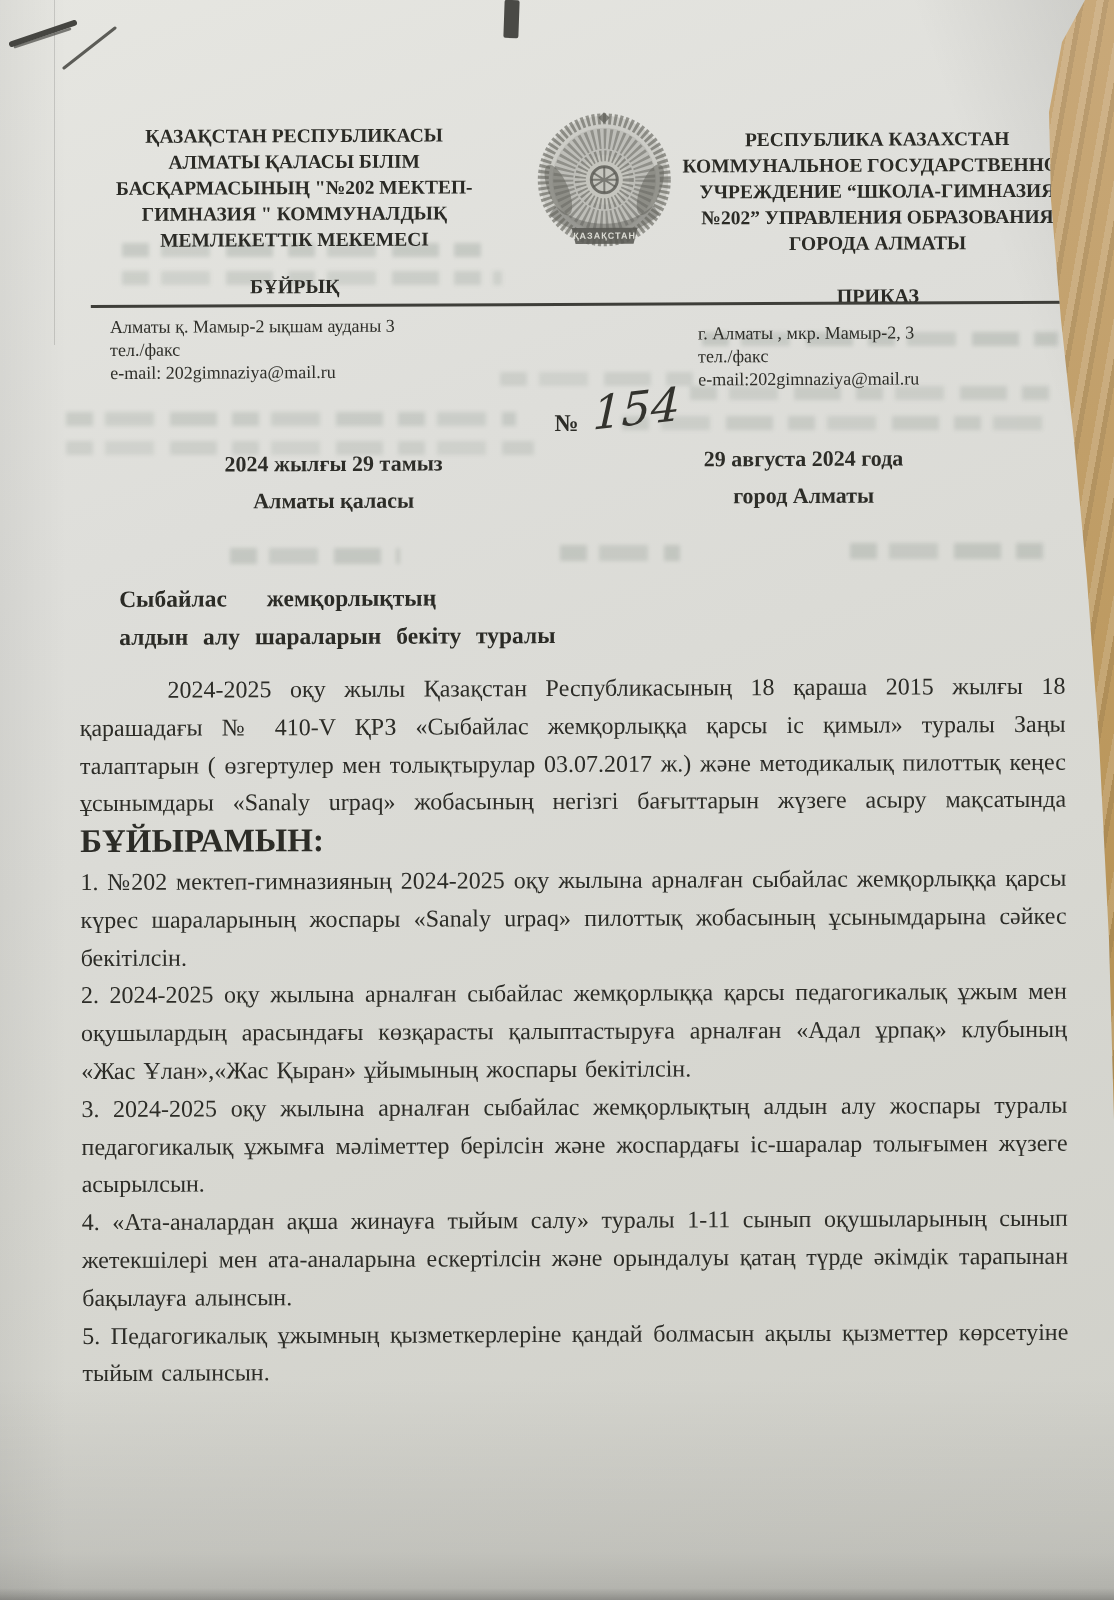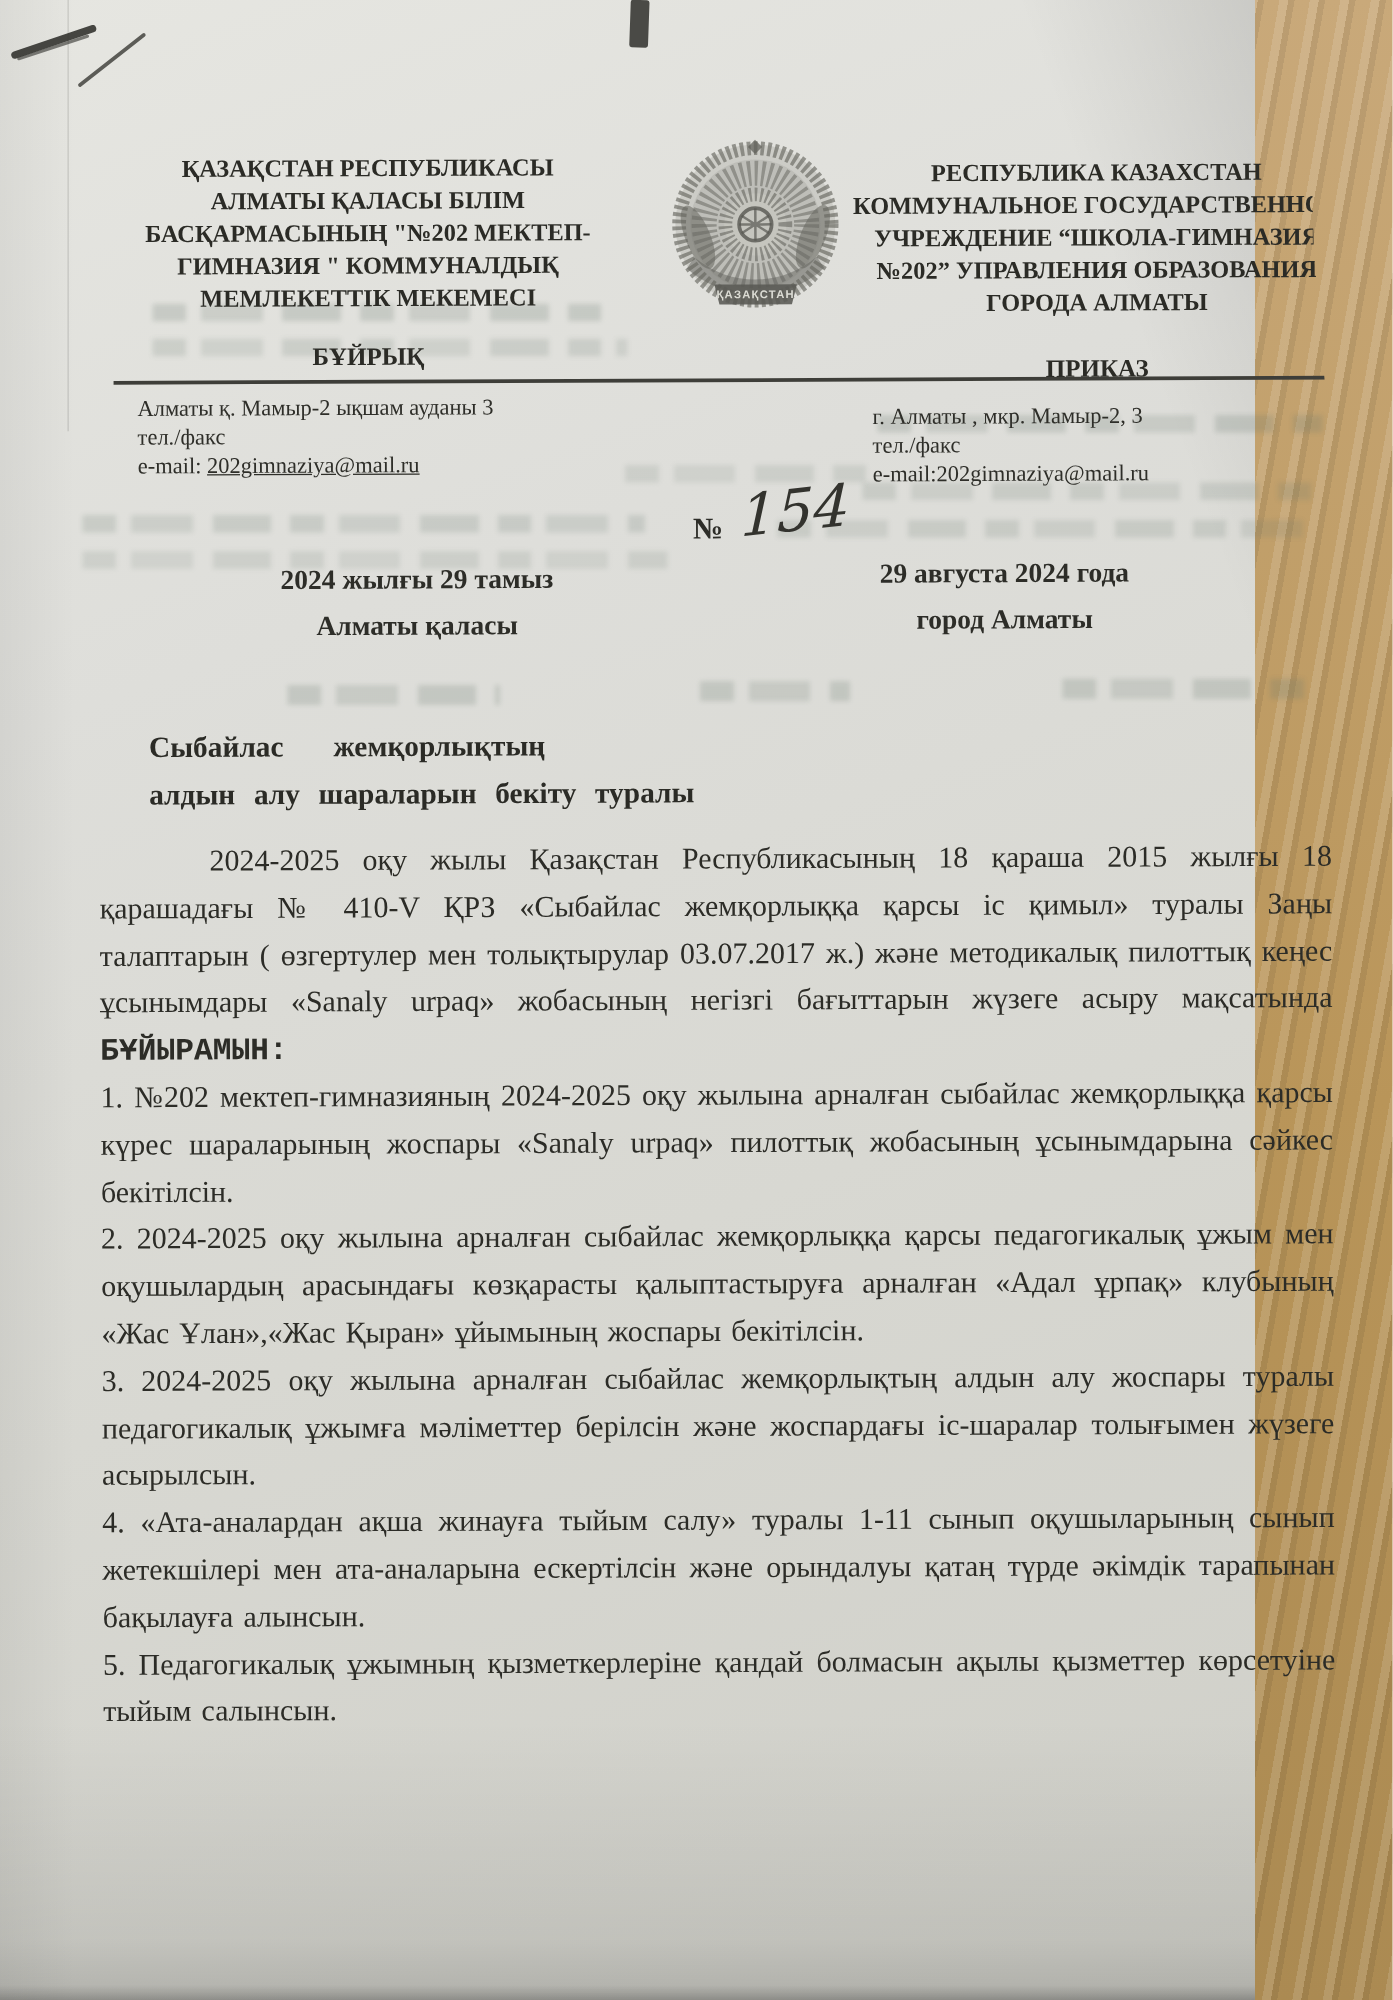--- a/index.html
+++ b/index.html
@@ -1,19 +1,19 @@
 <!DOCTYPE html>
 <html><head>
 <meta charset="utf-8">
 <style>
   html,body{margin:0;padding:0;width:1114px;height:1600px;overflow:hidden;}
   body{font-family:"Liberation Serif", serif; background:
     repeating-linear-gradient(100deg, rgba(255,255,255,.13) 0 7px, rgba(0,0,0,.07) 7px 12px, rgba(0,0,0,0) 12px 24px),
     linear-gradient(180deg,#c9a97a 0%, #b99559 55%, #ab8a52 100%);}
-  .scene{position:relative;width:1004px;height:1600px;}
+  .scene{position:relative;width:1114px;height:1600px;}
 
   
   .paper{position:absolute;inset:0;
     background: linear-gradient(160deg,#e6e6e1 0%, #dededa 30%, #d8d8d2 60%, #cfcfc8 100%);
     clip-path: polygon(0 0, 1085px 0, 1062px 42px, 1049px 112px, 1051px 200px, 1061px 320px,
       1074px 440px, 1087px 580px, 1099px 740px, 1109px 940px, 1114px 1120px, 1114px 1600px, 0 1600px);}
   .shading{position:absolute;inset:0;pointer-events:none;
     background:
       linear-gradient(250deg, rgba(0,0,0,.10) 0%, rgba(0,0,0,0) 12%),
       linear-gradient(180deg, rgba(0,0,0,0) 86%, rgba(0,0,0,.08) 97%, rgba(0,0,0,.16) 100%),
@@ -38,39 +38,39 @@
   .doc-type-kk{margin-top:20px;}
   .doc-type-ru{margin-top:26px;}
 
   .emblem{position:absolute;left:534px;top:110px;width:146px;height:152px;opacity:.88;}
 
   .rule{position:absolute;left:93px;top:303px;width:982px;height:2.5px;background:#3e3e39;}
 
   .contact{position:absolute;font-size:18px;line-height:23px;color:#2e2e29;}
   .contact-left{left:112px;top:314px;}
   .contact-right{left:700px;top:311px;margin-top:12px;}
-  .email-underline{text-decoration:underline;}
+  .email-underline{}
 
   .number{position:absolute;left:556px;top:388px;font-size:24px;font-weight:bold;white-space:nowrap;}
   .number-hand{display:inline-block;font-family:"DejaVu Serif",serif;font-style:italic;font-weight:400;
     font-size:46px;margin-left:14px;transform:rotate(-6deg) skewX(-8deg) translateY(-6px);color:#33332e;}
 
   .dateblock{position:absolute;text-align:center;font-weight:bold;font-size:22px;line-height:37px;}
   .date-kk{left:170px;top:444px;width:330px;}
   .date-ru{left:655px;top:441px;width:300px;}
 
   .subject{position:absolute;left:120px;top:578px;font-weight:bold;font-size:23.5px;line-height:38px;color:#2b2b26;}
   .subject .l1{word-spacing:34px;}
   .subject .l2{word-spacing:9px;}
 
   .body-text{position:absolute;left:80px;top:670px;width:986px;font-size:24px;line-height:37.8px;
     text-align:justify;color:#2c2c27;word-spacing:2px;}
   .body-text p{margin:0;}
   .body-text .intro{text-indent:88px;}
-  .body-text b{font-size:25px;font-family:Liberation Mono, monospace;}
+  .body-text b{font-size:33px;}
 
   
   .pen-marks{position:absolute;left:0;top:0;pointer-events:none;}
 </style>
 </head>
 <body>
 
 <div class="scene">
   <div class="paper">
     <div class="shading"></div>

